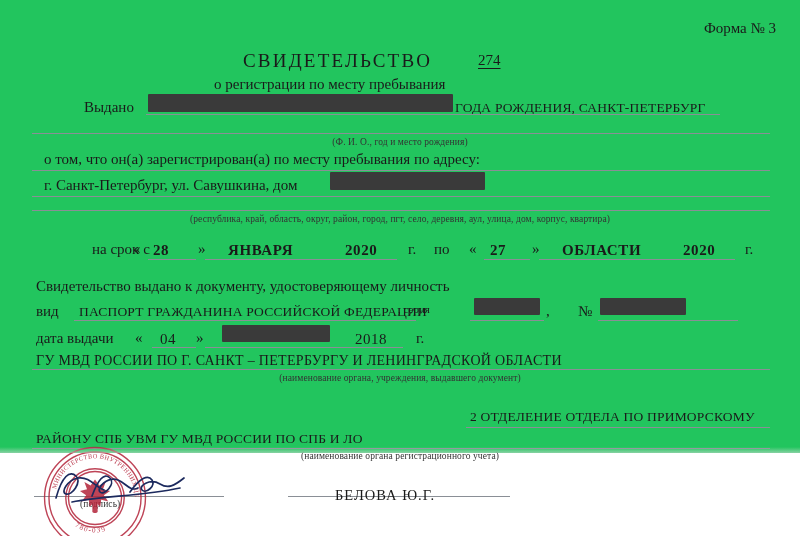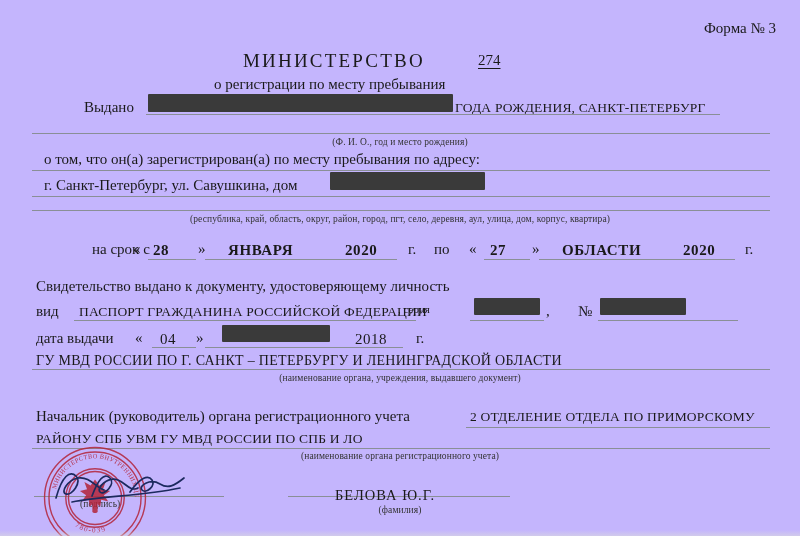--- a/index.html
+++ b/index.html
@@ -11,22 +11,22 @@
     width: 800px;
     height: 536px;
     overflow: hidden;
     font-family: "Liberation Serif", serif;
     color: #1a1a1a;
     position: relative;
   }
   .page {
     position: relative;
     width: 800px;
-    height: 536px;
-    background: #c4b5fd;
+    height: 453px;
+    background: #22c55e;
   }
   .line {
     position: absolute;
     border-bottom: 1px solid #8a8f96;
     height: 0;
   }
   .redact {
     position: absolute;
     background: #3a3a3a;
     border-radius: 1px;
@@ -142,21 +142,21 @@
     background: linear-gradient(to bottom, rgba(255,255,255,0), rgba(220,220,220,.55));
   }
 </style>
 </head>
 <body>
 
 <div class="page">
 
   <div class="txt" id="form-no">Форма № 3</div>
 
-  <div class="txt" id="cert-title">МИНИСТЕРСТВО</div>
+  <div class="txt" id="cert-title">СВИДЕТЕЛЬСТВО</div>
   <div class="txt" id="cert-number">274</div>
   <div class="txt" id="cert-subtitle">о регистрации по месту пребывания</div>
 
   <div class="txt" id="issued-label">Выдано</div>
   <div class="redact" style="left:148px; top:94px; width:305px; height:18px;"></div>
   <div class="txt" id="birth-place">ГОДА РОЖДЕНИЯ, САНКТ-ПЕТЕРБУРГ</div>
   <div class="line" style="left:146px; top:114px; width:574px;"></div>
 
   <div class="line" style="left:32px; top:133px; width:738px;"></div>
   <div class="txt" id="about-line">о том, что он(а) зарегистрирован(а) по месту пребывания по адресу:</div>
@@ -208,32 +208,30 @@
   <div class="redact" style="left:222px; top:325px; width:108px; height:17px;"></div>
   <div class="txt" id="year-issue">2018</div>
   <div class="txt" id="g3">г.</div>
   <div class="line" style="left:152px; top:347px; width:44px;"></div>
   <div class="line" style="left:205px; top:347px; width:198px;"></div>
 
   <div class="txt" id="organ-line">ГУ  МВД  РОССИИ  ПО  Г. САНКТ – ПЕТЕРБУРГУ  И  ЛЕНИНГРАДСКОЙ ОБЛАСТИ</div>
   <div class="line" style="left:32px; top:369px; width:738px;"></div>
   <div class="txt small center" id="organ-hint">(наименование органа, учреждения, выдавшего документ)</div>
 
-  <div class="txt" id="chief-label">Начальник (руководитель) органа регистрационного учета</div>
   <div class="txt" id="chief-org1">2 ОТДЕЛЕНИЕ ОТДЕЛА  ПО ПРИМОРСКОМУ</div>
   <div class="line" style="left:466px; top:427px; width:304px;"></div>
   <div class="txt" id="chief-org2">РАЙОНУ СПБ УВМ  ГУ  МВД  РОССИИ  ПО СПБ  И  ЛО</div>
   <div class="line" style="left:32px; top:448px; width:738px;"></div>
   <div class="txt small center" id="reg-organ-hint">(наименование органа регистрационного учета)</div>
 
   <div class="line" style="left:34px; top:496px; width:190px;"></div>
   <div class="txt small" id="podpis-hint">(подпись)</div>
   <div class="line" style="left:288px; top:496px; width:222px;"></div>
   <div class="txt" id="surname">БЕЛОВА Ю.Г.</div>
-  <div class="txt small center" id="surname-hint">(фамилия)</div>
 
   <div id="stamp">
     <svg width="122" height="108" viewBox="0 0 122 122">
       <g fill="none" stroke="#b3243a" stroke-width="1.6" opacity=".85">
         <circle cx="61" cy="61" r="57"></circle>
         <circle cx="61" cy="61" r="52"></circle>
         <circle cx="61" cy="61" r="33"></circle>
         <circle cx="61" cy="61" r="30"></circle>
       </g>
       <path id="arcTop" d="M 16,61 A 45,45 0 0 1 106,61" fill="none"></path>

